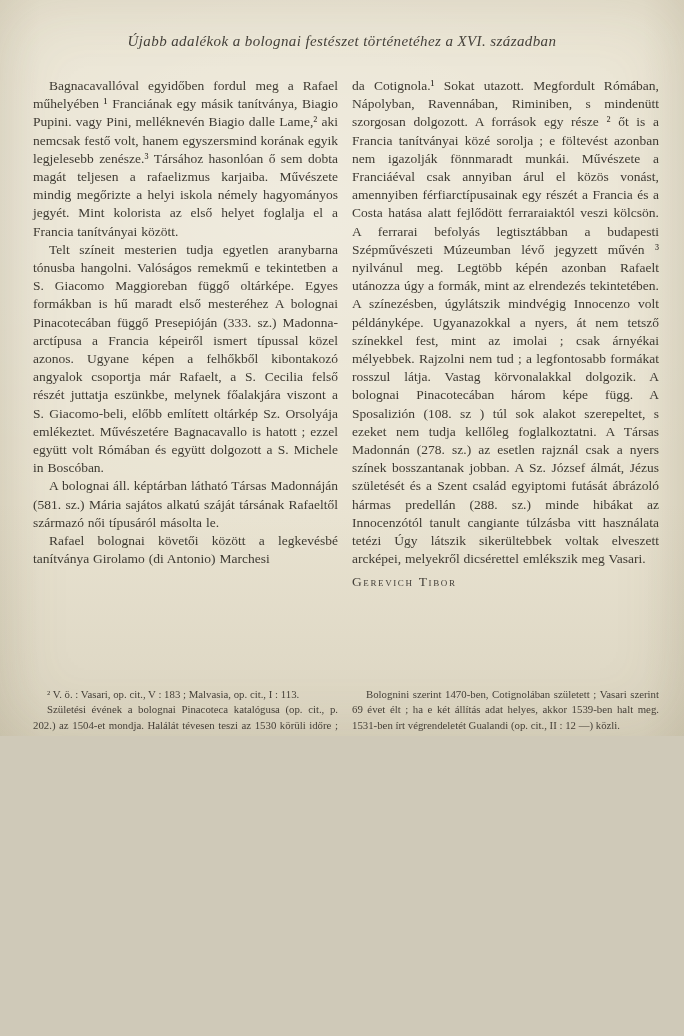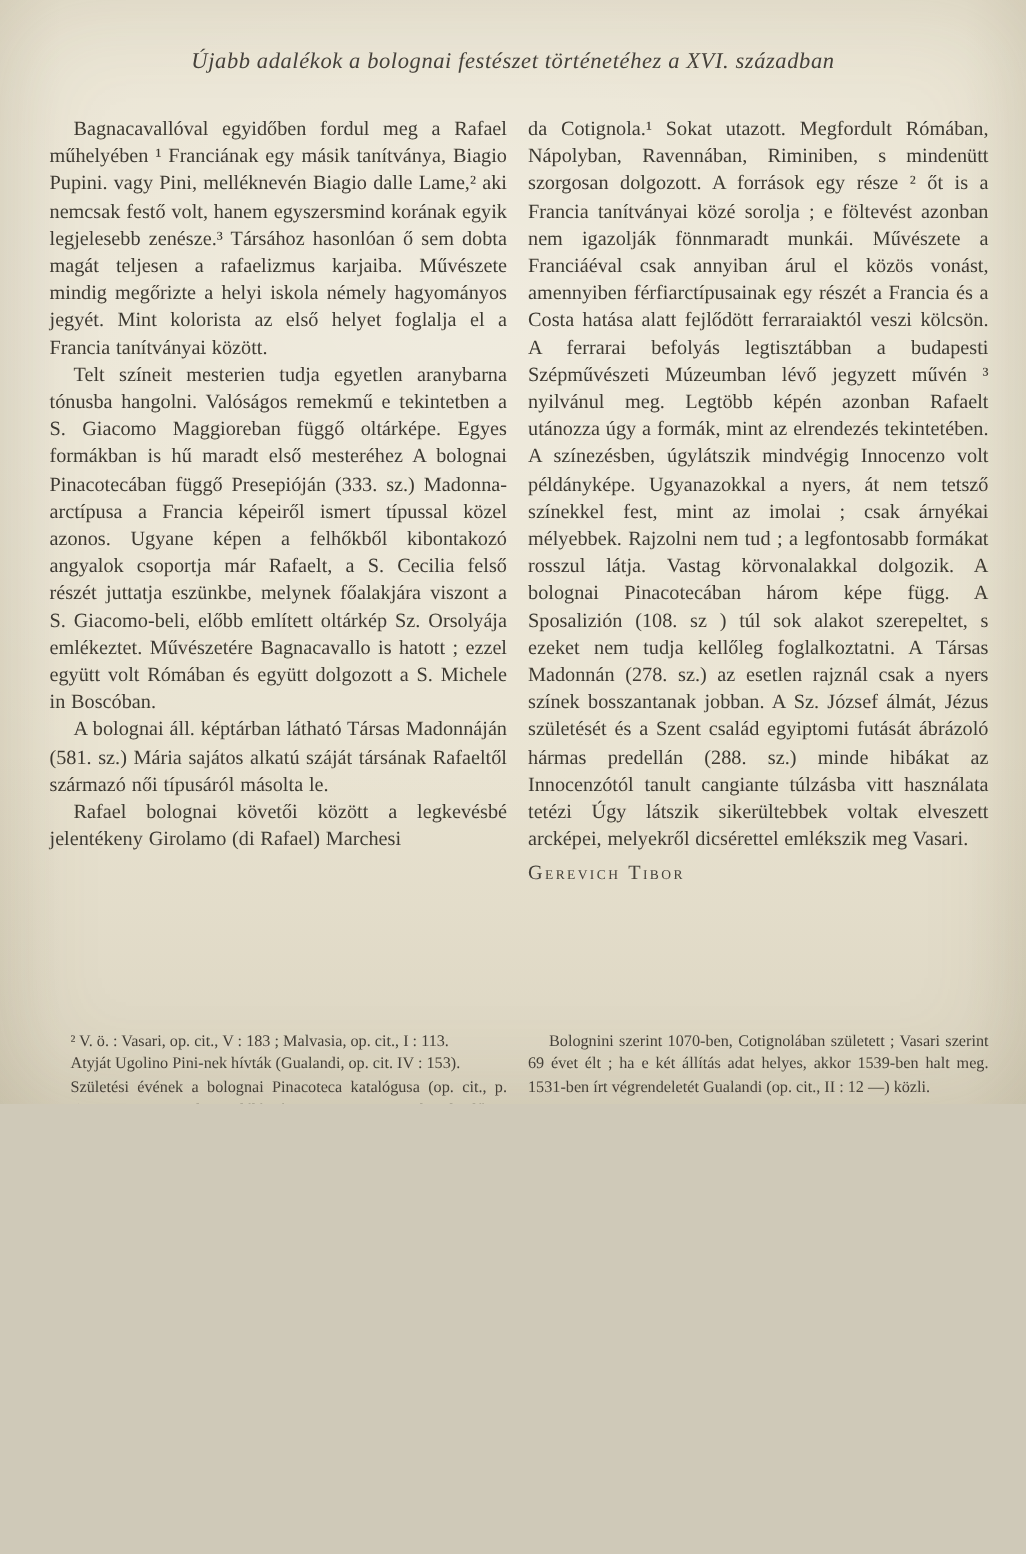--- a/index.html
+++ b/index.html
@@ -71,36 +71,35 @@
 <body>
 
 <div class="page">
 
   <div class="header">Újabb adalékok a bolognai festészet történetéhez a XVI. században</div>
 
   <div class="maincol left">
     <p class="para">Bagnacavallóval egyidőben fordul meg a Rafael műhelyében ¹ Franciának egy másik tanítványa, Biagio Pupini. vagy Pini, melléknevén Biagio dalle Lame,² aki nemcsak festő volt, hanem egyszersmind korának egyik legjelesebb zenésze.³ Társához hasonlóan ő sem dobta magát teljesen a rafaelizmus karjaiba. Művészete mindig megőrizte a helyi iskola némely hagyományos jegyét. Mint kolorista az első helyet foglalja el a Francia tanítványai között.</p>
     <p class="para">Telt színeit mesterien tudja egyetlen aranybarna tónusba hangolni. Valóságos remekmű e tekintetben a S. Giacomo Maggioreban függő oltárképe. Egyes formákban is hű maradt első mesteréhez A bolognai Pinacotecában függő Presepióján (333. sz.) Madonna-arctípusa a Francia képeiről ismert típussal közel azonos. Ugyane képen a felhőkből kibontakozó angyalok csoportja már Rafaelt, a S. Cecilia felső részét juttatja eszünkbe, melynek főalakjára viszont a S. Giacomo-beli, előbb említett oltárkép Sz. Orsolyája emlékeztet. Művészetére Bagnacavallo is hatott ; ezzel együtt volt Rómában és együtt dolgozott a S. Michele in Boscóban.</p>
     <p class="para">A bolognai áll. képtárban látható Társas Madonnáján (581. sz.) Mária sajátos alkatú száját társának Rafaeltől származó női típusáról másolta le.</p>
-    <p class="para">Rafael bolognai követői között a legkevésbé jelentékeny Girolamo (di Rafael) Marchesi</p>
+    <p class="para">Rafael bolognai követői között a legkevésbé tanítványa Girolamo (di Antonio) Marchesi</p>
   </div>
 
   <div class="maincol right">
     <p class="para noindent">da Cotignola.¹ Sokat utazott. Megfordult Rómában, Nápolyban, Ravennában, Riminiben, s mindenütt szorgosan dolgozott. A források egy része ² őt is a Francia tanítványai közé sorolja ; e föltevést azonban nem igazolják fönnmaradt munkái. Művészete a Franciáéval csak annyiban árul el közös vonást, amennyiben férfiarctípusainak egy részét a Francia és a Costa hatása alatt fejlődött ferraraiaktól veszi kölcsön. A ferrarai befolyás legtisztábban a budapesti Szépművészeti Múzeumban lévő jegyzett művén ³ nyilvánul meg. Legtöbb képén azonban Rafaelt utánozza úgy a formák, mint az elrendezés tekintetében. A színezésben, úgylátszik mindvégig Innocenzo volt példányképe. Ugyanazokkal a nyers, át nem tetsző színekkel fest, mint az imolai ; csak árnyékai mélyebbek. Rajzolni nem tud ; a legfontosabb formákat rosszul látja. Vastag körvonalakkal dolgozik. A bolognai Pinacotecában három képe függ. A Sposalizión (108. sz ) túl sok alakot szerepeltet, s ezeket nem tudja kellőleg foglalkoztatni. A Társas Madonnán (278. sz.) az esetlen rajznál csak a nyers színek bosszantanak jobban. A Sz. József álmát, Jézus születését és a Szent család egyiptomi futását ábrázoló hármas predellán (288. sz.) minde hibákat az Innocenzótól tanult cangiante túlzásba vitt használata tetézi Úgy látszik sikerültebbek voltak elveszett arcképei, melyekről dicsérettel emlékszik meg Vasari.</p>
     <div class="signature">Gerevich Tibor</div>
   </div>
 
   <div class="fncol left">
     <p class="fn-para">² V. ö. : Vasari, op. cit., V : 183 ; Malvasia, op. cit., I : 113.</p>
-    <p class="fn-para">Atyját Ugolino Pini-nek hívták (Gualandi, op. cit. IV : 153).</p>
     <p class="fn-para">Születési évének a bolognai Pinacoteca katalógusa (op. cit., p. 202.) az 1504-et mondja. Halálát tévesen teszi az 1530 körüli időre ; 1575-ben u. i. még életben van, mert ez évben veszi át az akkor meghalt Gio. Battista Francia örökéül a Quattro Arti céh reformálásának vezetését (Malvasia, op. cit , I : 53).</p>
     <p class="fn-para">³ Masini, op. cit., I : 617.</p>
   </div>
 
   <div class="fncol right">
-    <p class="fn-para">Bolognini szerint 1070-ben, Cotignolában született ; Vasari szerint 69 évet élt ; ha e két állítás adat helyes, akkor 1539-ben halt meg. 1531-ben írt végrendeletét Gualandi (op. cit., II : 12 —) közli.</p>
+    <p class="fn-para">Bolognini szerint 1470-ben, Cotignolában született ; Vasari szerint 69 évet élt ; ha e két állítás adat helyes, akkor 1539-ben halt meg. 1531-ben írt végrendeletét Gualandi (op. cit., II : 12 —) közli.</p>
   </div>
 
   <div class="page-num left">23</div>
 
   <div class="page-num right">309</div>
 
 </div>
 
 </body></html>

